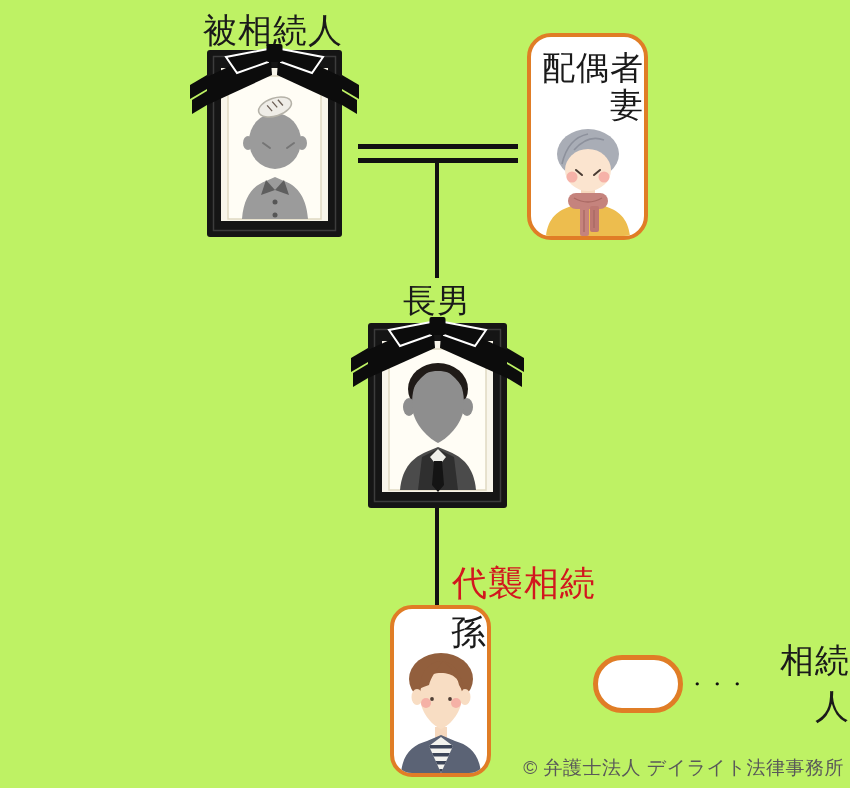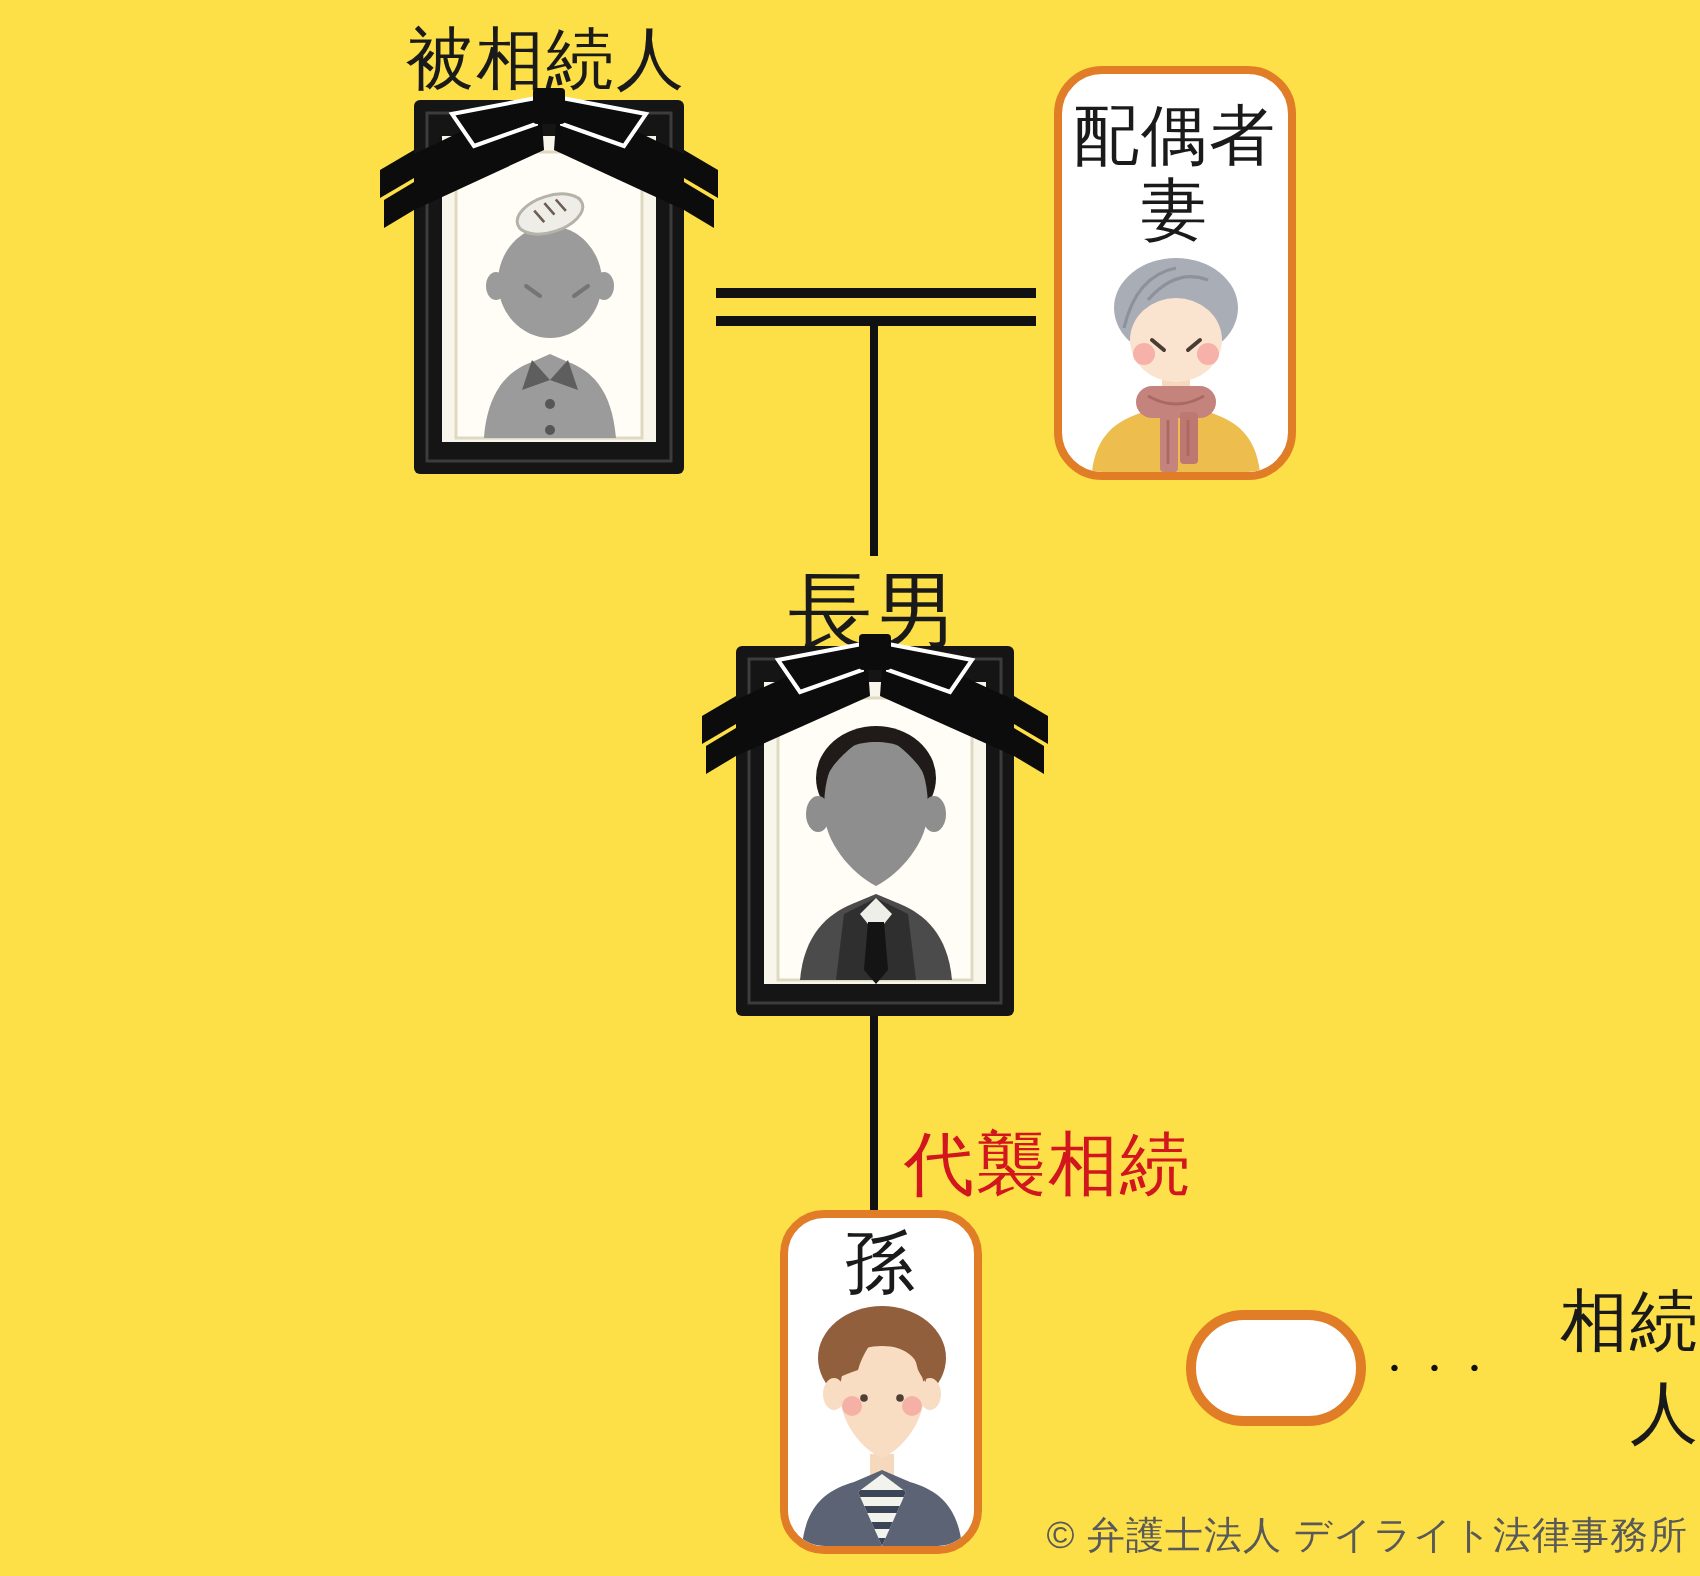--- a/index.html
+++ b/index.html
@@ -1,43 +1,43 @@
 <!DOCTYPE html>
 <html><head>
 <meta charset="utf-8">
 <style>
   html,body{margin:0;padding:0;background:#fff;}
   .canvas{
-    position:relative;width:850px;height:788px;background:#fde047;overflow:hidden;
+    position:relative;width:850px;height:788px;background:#bef264;overflow:hidden;
     font-family:"Liberation Sans","DejaVu Sans",sans-serif;color:#1a1a1a;
   }
   .abs{position:absolute;}
   .label{font-size:34px;line-height:1.1;letter-spacing:1px;white-space:nowrap;}
   
   .marriage-line{
     left:358px;top:144px;width:160px;height:19px;
     border-top:5px solid #111;border-bottom:5px solid #111;box-sizing:border-box;
   }
   .vline{width:4px;background:#111;}
   .vline1{left:435px;top:161px;height:117px;}
   .vline2{left:435px;top:508px;height:98px;}
   
   .heir-box{
     border:4px solid #E07D26;background:#fff;box-sizing:border-box;overflow:hidden;
   }
   .spouse-box{left:527px;top:33px;width:121px;height:207px;border-radius:24px;}
   .grandchild-box{left:390px;top:605px;width:101px;height:172px;border-radius:22px;}
-  .box-label{position:absolute;left:0;right:0;text-align:center;font-size:33px;line-height:1.08;letter-spacing:1px;}
+  .box-label{position:absolute;left:0;right:0;text-align:right;font-size:33px;line-height:1.08;letter-spacing:1px;}
   .spouse-role{top:13px;}
   .spouse-name{top:50px;}
   .grandchild-label{top:4px;font-size:35px;}
   .person-svg{position:absolute;bottom:0;left:50%;transform:translateX(-50%);}
   
   .deceased-label{left:203px;top:12px;}
-  .son-label{left:357px;top:283px;width:160px;text-align:center;font-size:42px;}
+  .son-label{left:357px;top:283px;width:160px;text-align:center;font-size:33px;}
   .red-label{left:452px;top:564px;font-size:35px;color:#D2161E;letter-spacing:1px;}
   
   .legend-pill{
     left:593px;top:655px;width:90px;height:58px;box-sizing:border-box;
     border:5px solid #E07D26;border-radius:29px;background:#fff;
   }
   .legend-text{left:687px;top:655px;height:58px;display:flex;align-items:center;}
   .legend-dots{font-size:20px;letter-spacing:0px;color:#111;margin-right:2px;}
   .legend-label{font-size:34px;letter-spacing:1px;text-align:right;}
   .copyright{right:6px;top:755px;font-size:19px;color:#595959;letter-spacing:0.5px;}

